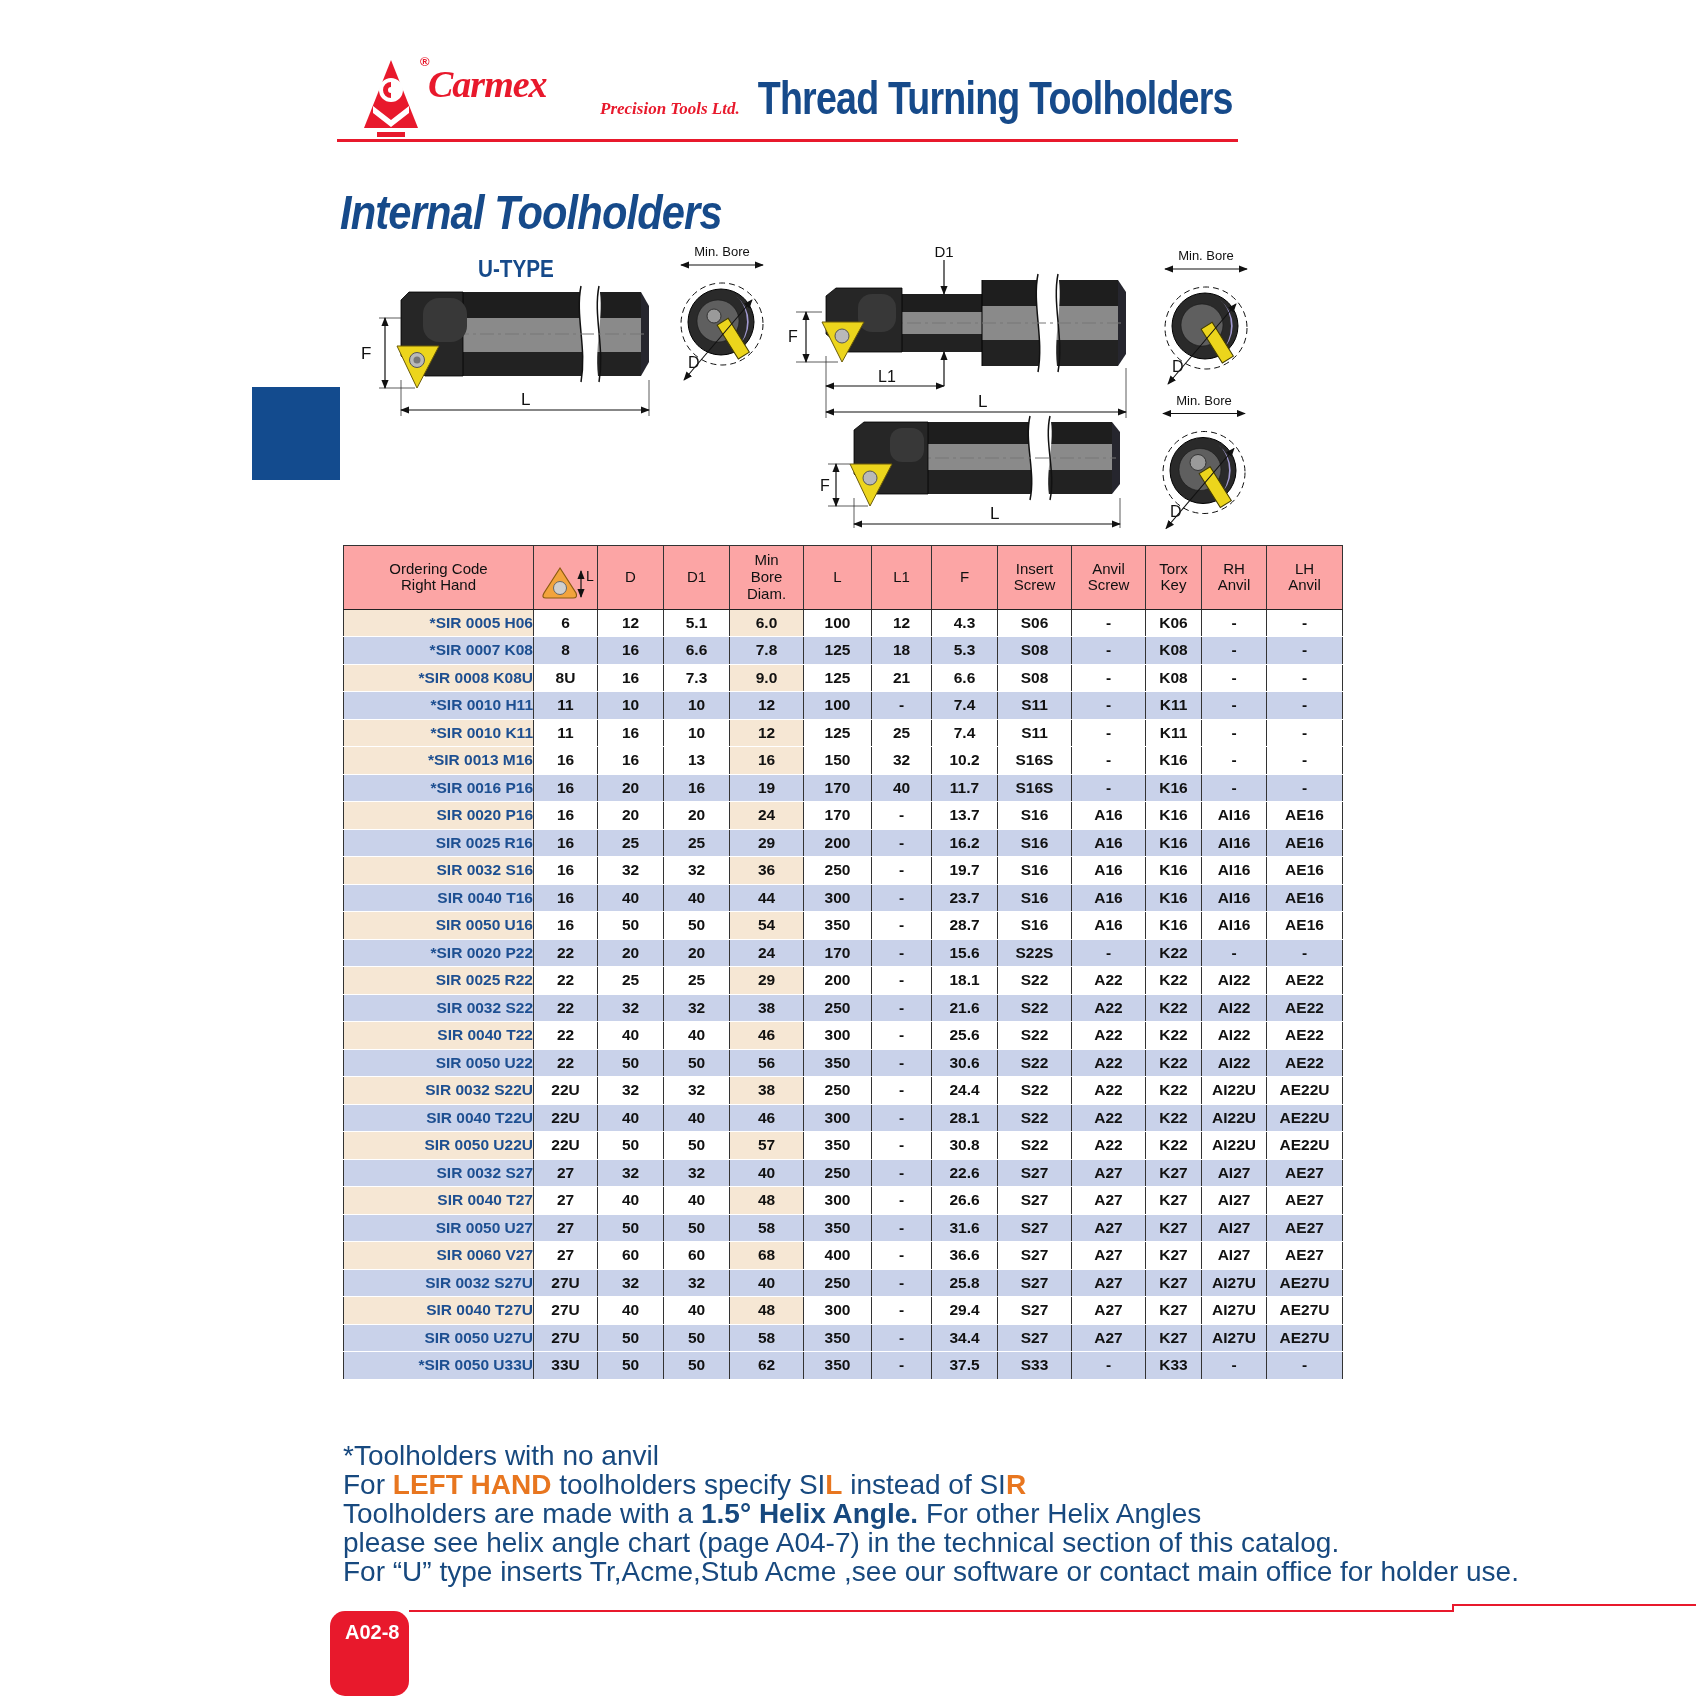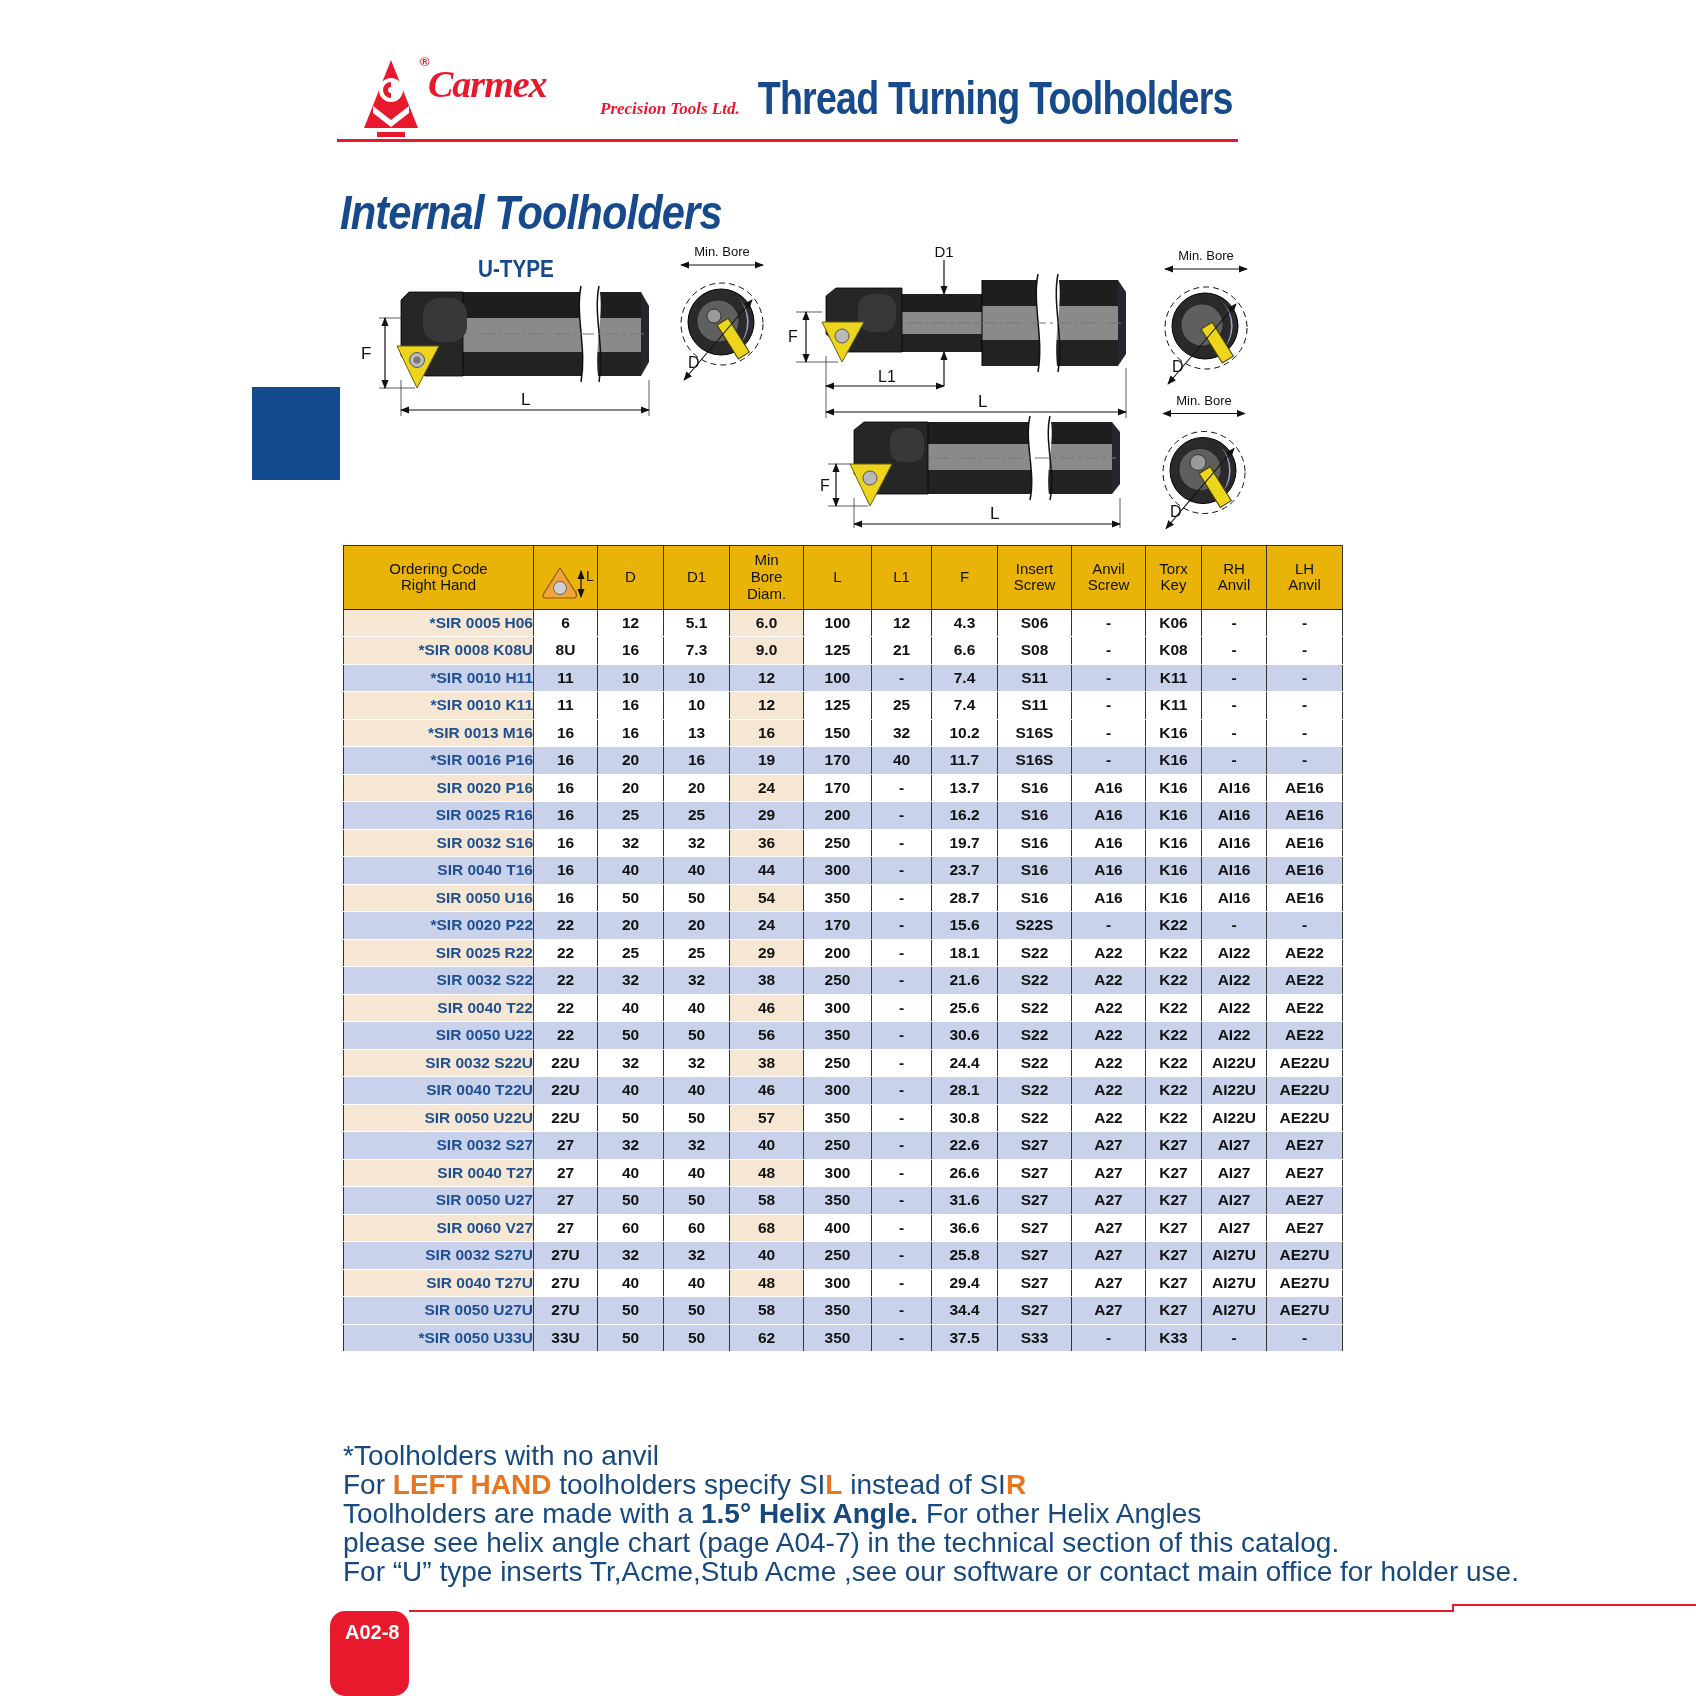--- a/index.html
+++ b/index.html
@@ -21,21 +21,21 @@
   .section-title{left:340px;top:184px;font-size:49px;font-weight:bold;font-style:italic;
                  color:#164a8a;transform:scaleX(.85);transform-origin:0 50%;letter-spacing:-1px;white-space:nowrap;}
   .u-type{left:478px;top:256px;font-size:23px;color:#164a8a;font-weight:bold;transform:scaleX(.9);transform-origin:0 0;}
   .blue-square{left:252px;top:387px;width:88px;height:93px;background:#134b8e;}
   svg.diag{position:absolute;}
   svg text{font-family:"Liberation Sans",sans-serif;}
 
   
   .tablewrap{left:343px;top:545px;}
   table.spec{border-collapse:collapse;table-layout:fixed;width:999px;border:1px solid #333;}
-  table.spec th{background:#eab308;border-right:1px solid #333;border-bottom:1.5px solid #222;
+  table.spec th{background:#fca5a5;border-right:1px solid #333;border-bottom:1.5px solid #222;
                 font-size:15px;font-weight:normal;line-height:1.12;white-space:pre-line;
                 height:60px;vertical-align:middle;padding:1px 0;color:#111;}
   table.spec th:last-child{border-right:none;}
   table.spec td{border-right:1px solid #333;border-bottom:1px solid #fff;text-align:center;
                 font-size:15.5px;font-weight:bold;height:26.5px;padding:0;color:#111;}
   table.spec td:last-child{border-right:none;}
   table.spec td.code{color:#1d4f91;text-align:right;}
   table.spec td.blue{background:#c9d2ea;}
   table.spec td.cream{background:#f6e7d4;}
 
@@ -264,20 +264,35 @@
             <td>100</td>
             <td>12</td>
             <td>4.3</td>
             <td>S06</td>
             <td>-</td>
             <td>K06</td>
             <td>-</td>
             <td>-</td>
           </tr>
           <tr>
+            <td class="code blue">*SIR 0007 K08</td>
+            <td class="blue">8</td>
+            <td class="blue">16</td>
+            <td class="blue">6.6</td>
+            <td class="blue">7.8</td>
+            <td class="blue">125</td>
+            <td class="blue">18</td>
+            <td class="blue">5.3</td>
+            <td class="blue">S08</td>
+            <td class="blue">-</td>
+            <td class="blue">K08</td>
+            <td class="blue">-</td>
+            <td class="blue">-</td>
+          </tr>
+          <tr>
             <td class="code cream">*SIR 0008 K08U</td>
             <td>8U</td>
             <td>16</td>
             <td>7.3</td>
             <td class="cream">9.0</td>
             <td>125</td>
             <td>21</td>
             <td>6.6</td>
             <td>S08</td>
             <td>-</td>

